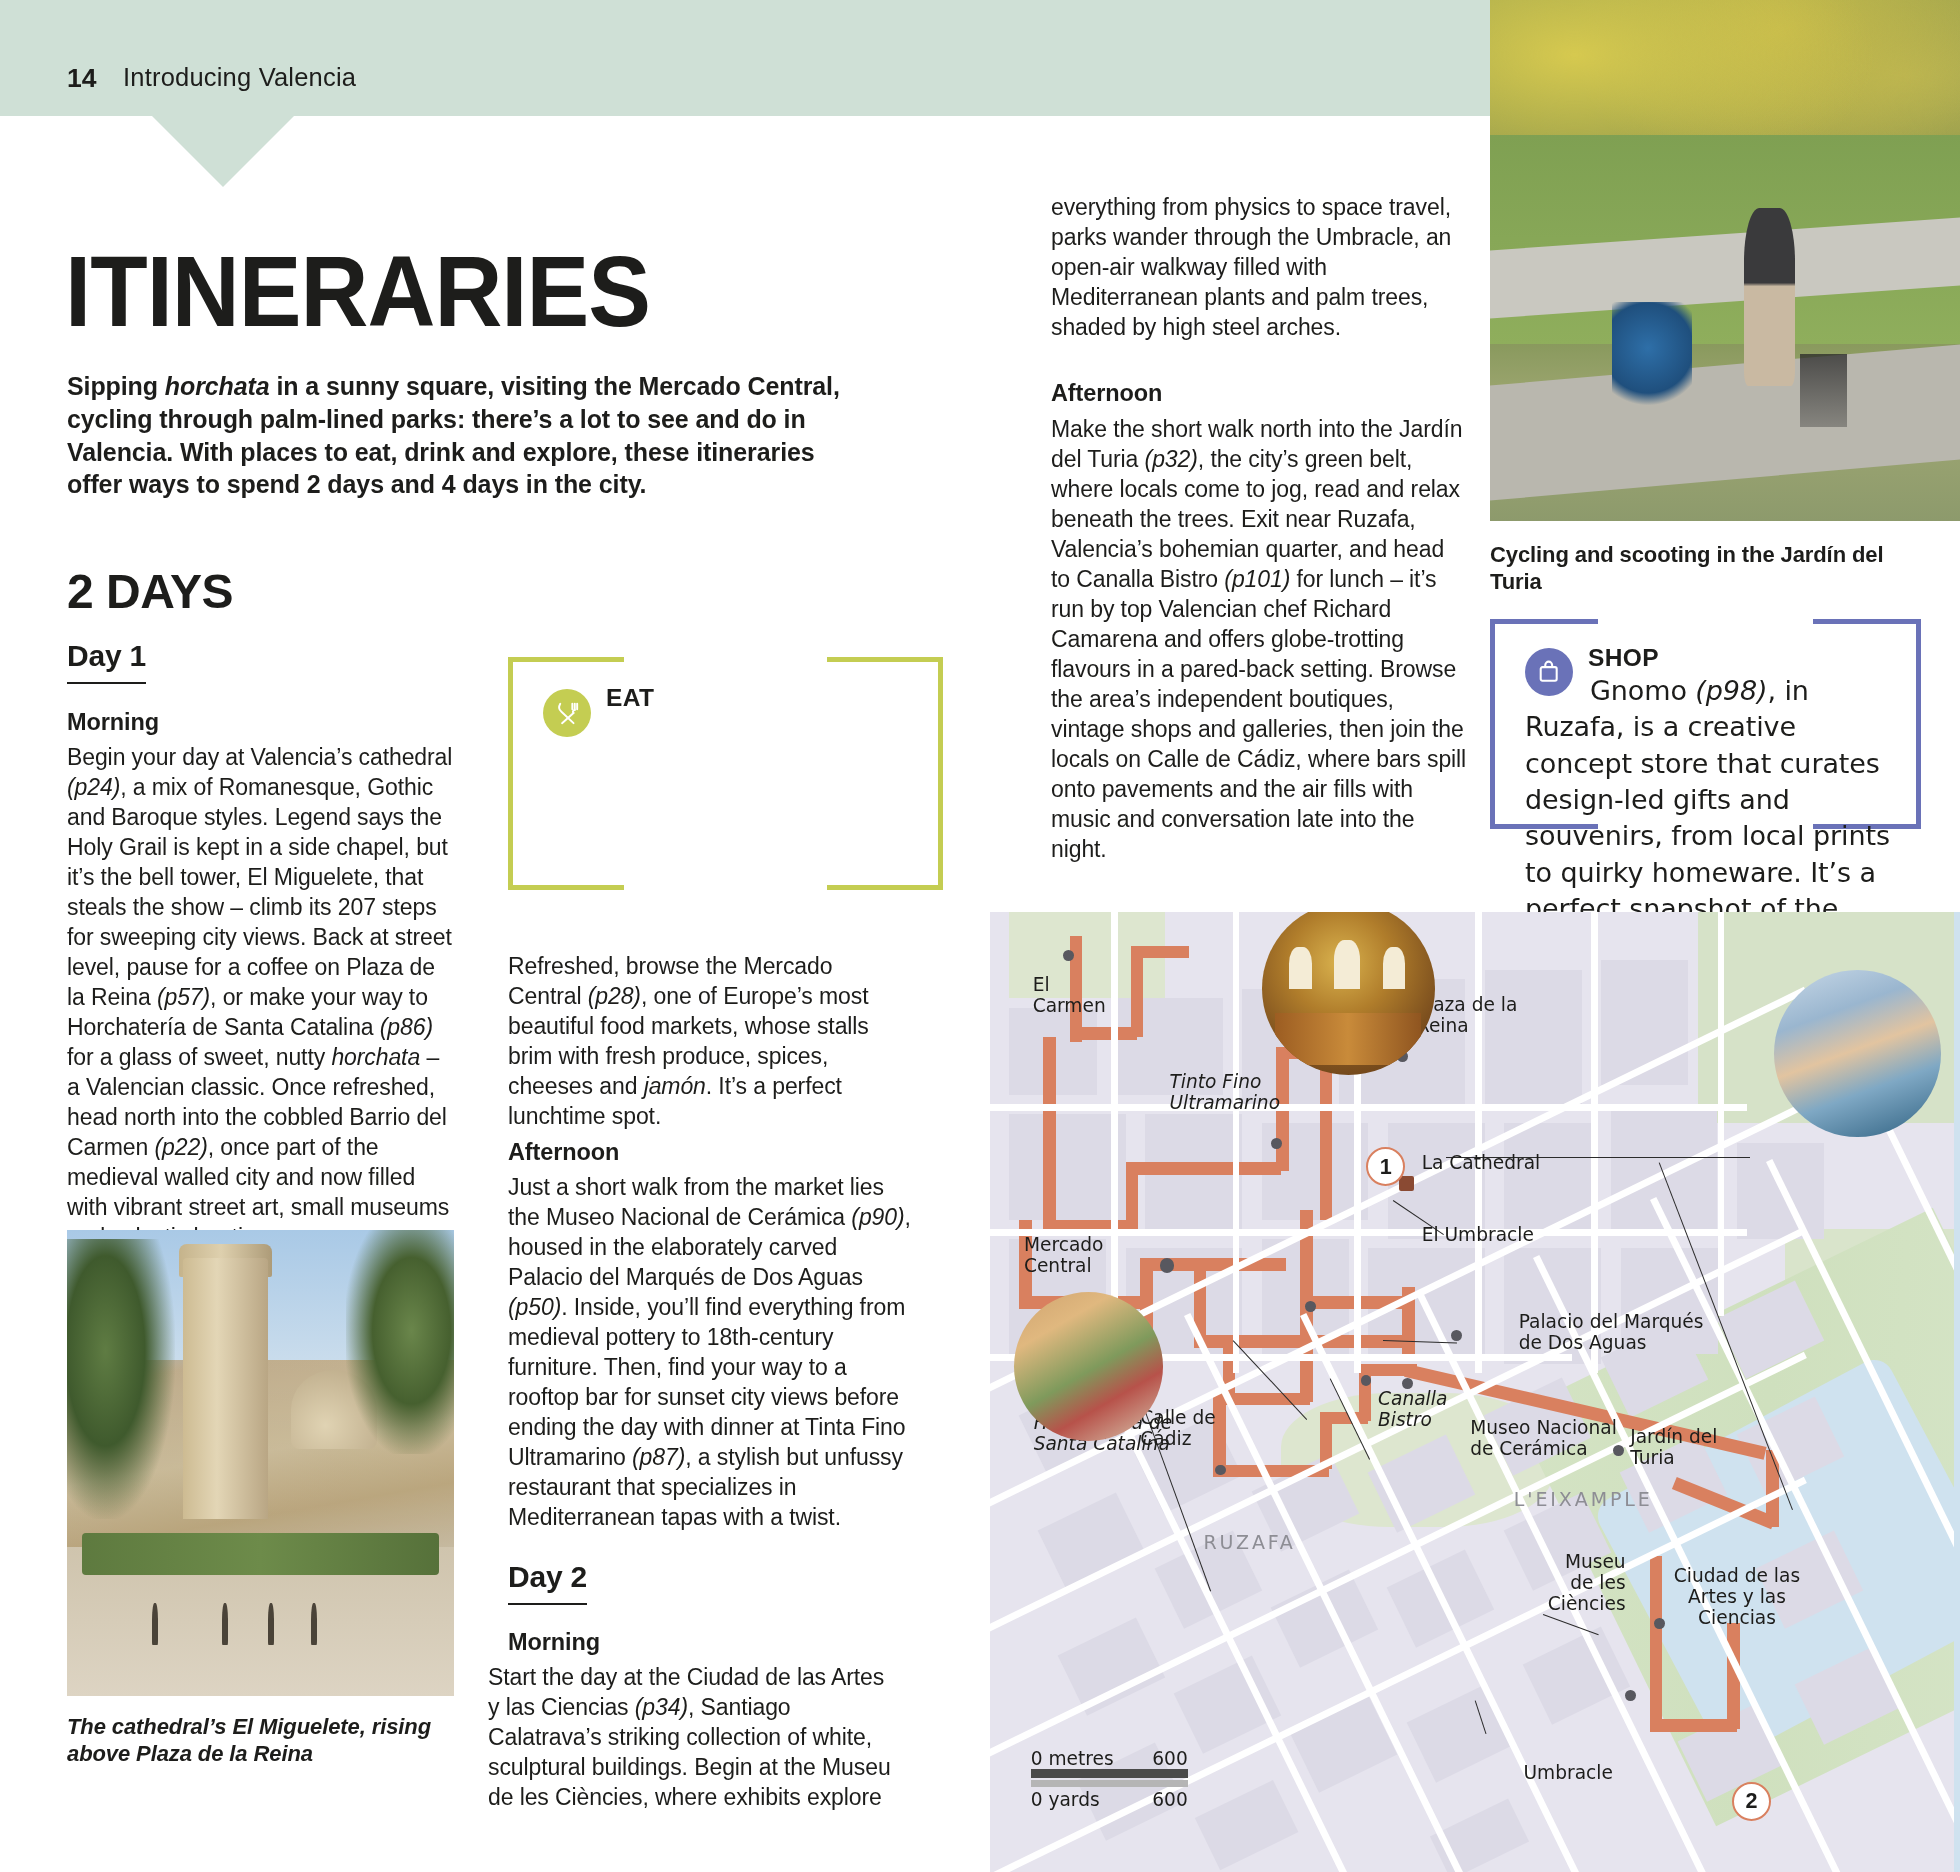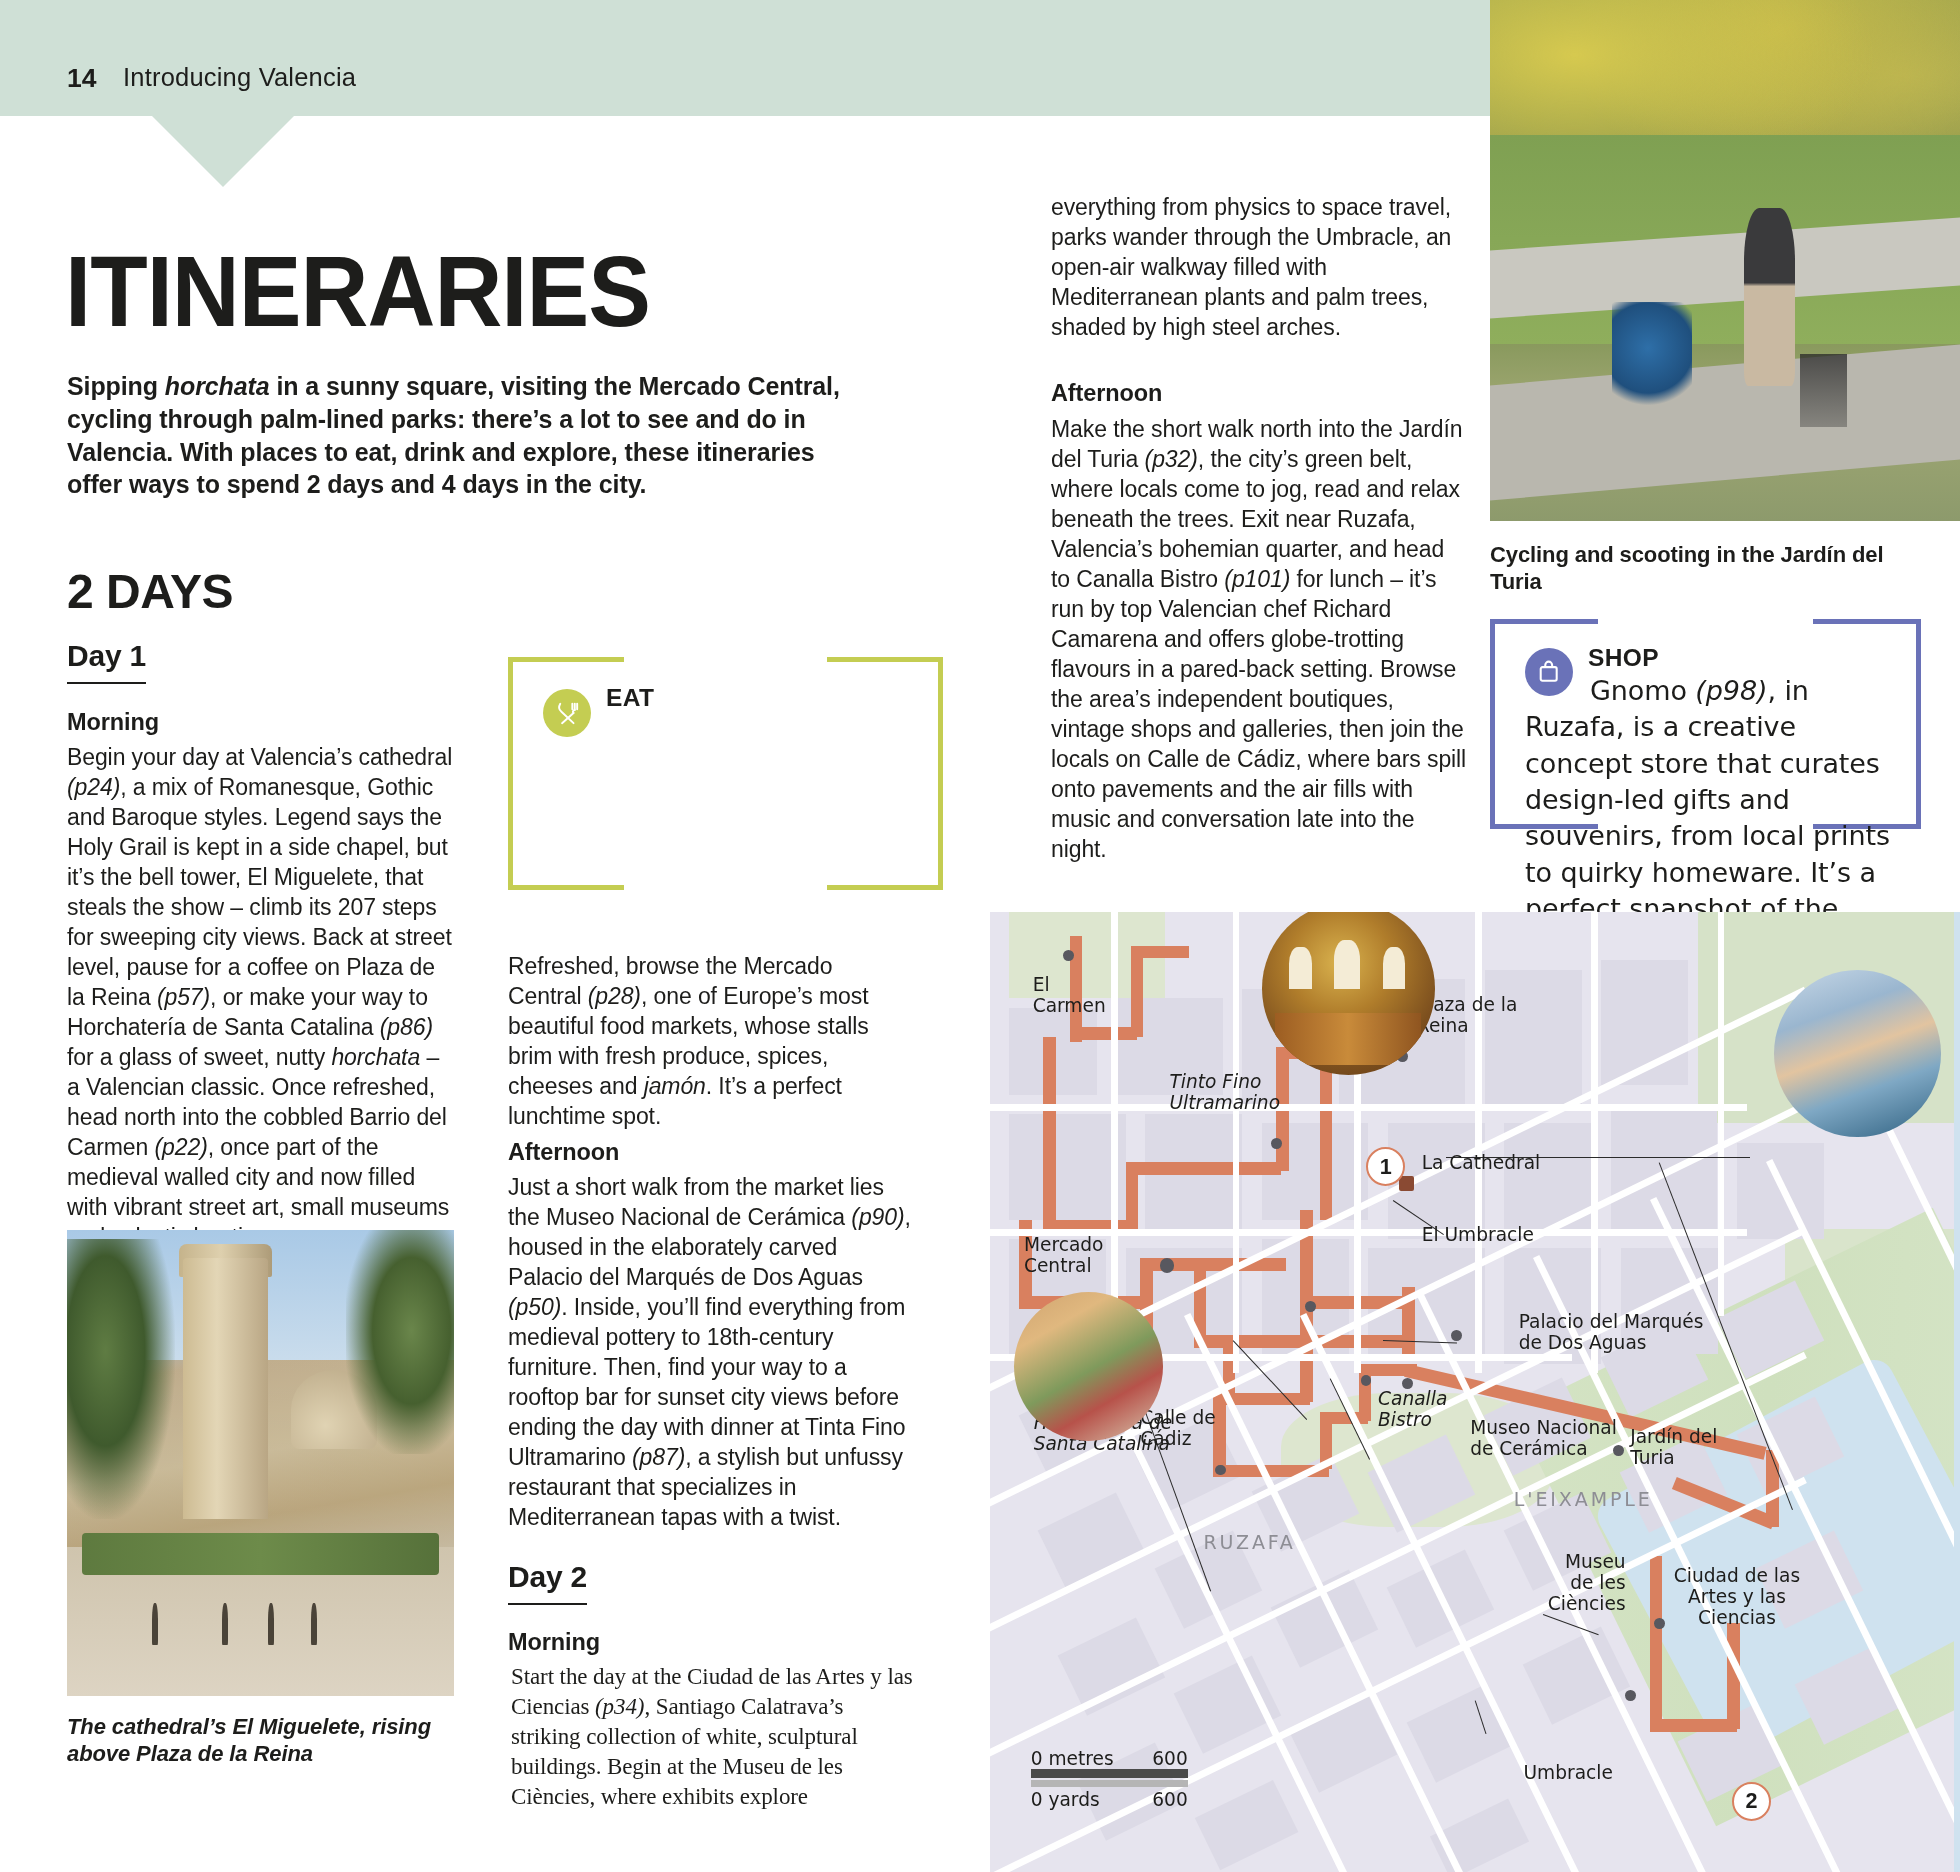--- a/index.html
+++ b/index.html
@@ -133,21 +133,21 @@
   .box-body i { font-style: italic; }
   #eat-kicker { left: 98px; top: 27.4px; }
   #eat-body  { left: 35px; top: 57px; width: 338px; text-indent: 65px; }
 
   
   #c2-para1   { position: absolute; left: 508px; top: 951px; width: 392px; }
   #c2-aft-h   { position: absolute; left: 508px; top: 1139px; }
   #c2-para2   { position: absolute; left: 508px; top: 1172px; width: 407px; }
   #day2-head  { position: absolute; left: 508px; top: 1560px; }
   #c2-morning { position: absolute; left: 508px; top: 1629px; }
-  #c2-para3   { position: absolute; left: 511px; top: 1662px; width: 407px; font-family: Liberation Serif, serif; }
+  #c2-para3   { position: absolute; left: 488px; top: 1662px; width: 407px; }
 
   
   #c3-para1  { position: absolute; left: 1051px; top: 192px; width: 402px; }
   #c3-aft-h  { position: absolute; left: 1051px; top: 380px; }
   #c3-para2  { position: absolute; left: 1051px; top: 414px; width: 417px; }
 
   
   .photo-cycling {
     position: absolute; left: 1490px; top: 0; width: 470px; height: 521px;
     overflow: hidden;

